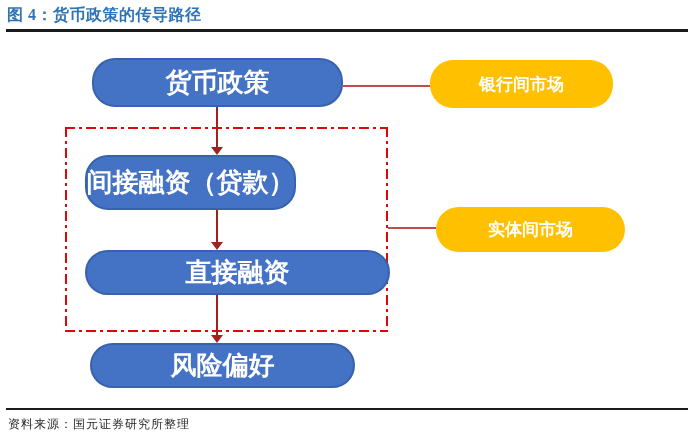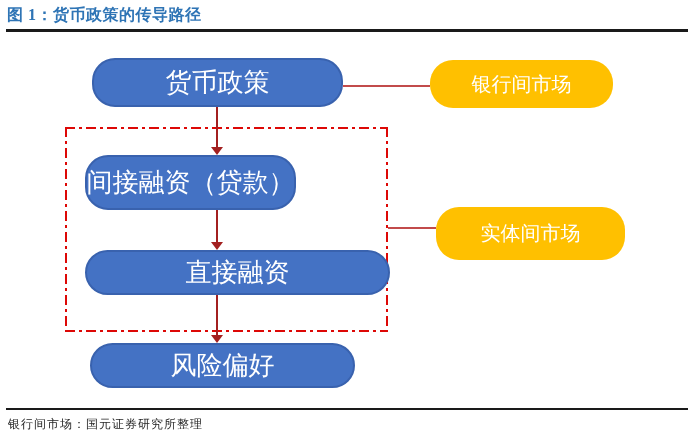--- a/index.html
+++ b/index.html
@@ -38,38 +38,38 @@
   }
 
   
   .node {
     position: absolute;
     box-sizing: border-box;
     display: flex;
     align-items: center;
     justify-content: center;
     color: var(--node-text, #ffffff);
-    font-weight: normal;
+    font-weight: bold;
     white-space: nowrap;
     border-radius: 23px;
   }
   .node.blue {
     background: var(--node-blue, #4472C4);
     border: 2px solid var(--node-blue-border, #3962AE);
     font-size: 26px;
   }
   .node.yellow {
     background: var(--node-yellow, #FFC000);
-    font-size: 20px;
+    font-size: 17px;
   }
   .n-monetary  { left: 92px;  top: 58px;  width: 251px; height: 49px; }
   .n-interbank { left: 430px; top: 60px;  width: 183px; height: 48px; }
   .n-indirect  { left: 85px;  top: 155px; width: 211px; height: 55px; font-size: 23px; }
   .n-direct    { left: 85px;  top: 250px; width: 305px; height: 45px; }
-  .n-entity    { left: 436px; top: 207px; width: 189px; height: 53px; }
+  .n-entity    { left: 436px; top: 207px; width: 189px; height: 45px; }
   .n-risk      { left: 83px;  top: 343px; width: 265px; height: 45px; margin-left: 7px; }
 
   
   .dashed-frame { position: absolute; left: 65px; top: 127px; width: 323px; height: 205px; }
   .df-edge { position: absolute; }
   .df-h {
     height: 2px; left: 0; right: 0;
     background: repeating-linear-gradient(90deg,
       var(--dashed-red, #DD0806) 0 10px, transparent 10px 14px,
       var(--dashed-red, #DD0806) 14px 17px, transparent 17px 21px);
@@ -102,21 +102,21 @@
   
   .hline { position: absolute; height: 2px; background: var(--connector-red, #C24B4B); }
   .c1 { left: 343px; top: 85px;  width: 87px; }
   .c2 { left: 388px; top: 227px; width: 48px; }
 </style>
 </head>
 <body>
 
 <div class="page">
 
-  <div class="fig-title">图 1：货币政策的传导路径</div>
+  <div class="fig-title">图 4：货币政策的传导路径</div>
   <div class="rule rule-top"></div>
 
   <div class="node blue n-monetary">货币政策</div>
   <div class="node yellow n-interbank">银行间市场</div>
 
   <div class="dashed-frame">
     <div class="df-edge df-h df-top"></div>
     <div class="df-edge df-h df-bottom"></div>
     <div class="df-edge df-v df-left"></div>
     <div class="df-edge df-v df-right"></div>
@@ -131,15 +131,15 @@
   <div class="vhead h1"></div>
   <div class="vline v2"></div>
   <div class="vhead h2"></div>
   <div class="vline v3"></div>
   <div class="vhead h3"></div>
 
   <div class="hline c1"></div>
   <div class="hline c2"></div>
 
   <div class="rule rule-bottom"></div>
-  <div class="source-note">银行间市场：国元证券研究所整理</div>
+  <div class="source-note">资料来源：国元证券研究所整理</div>
 
 </div>
 
 </body></html>

